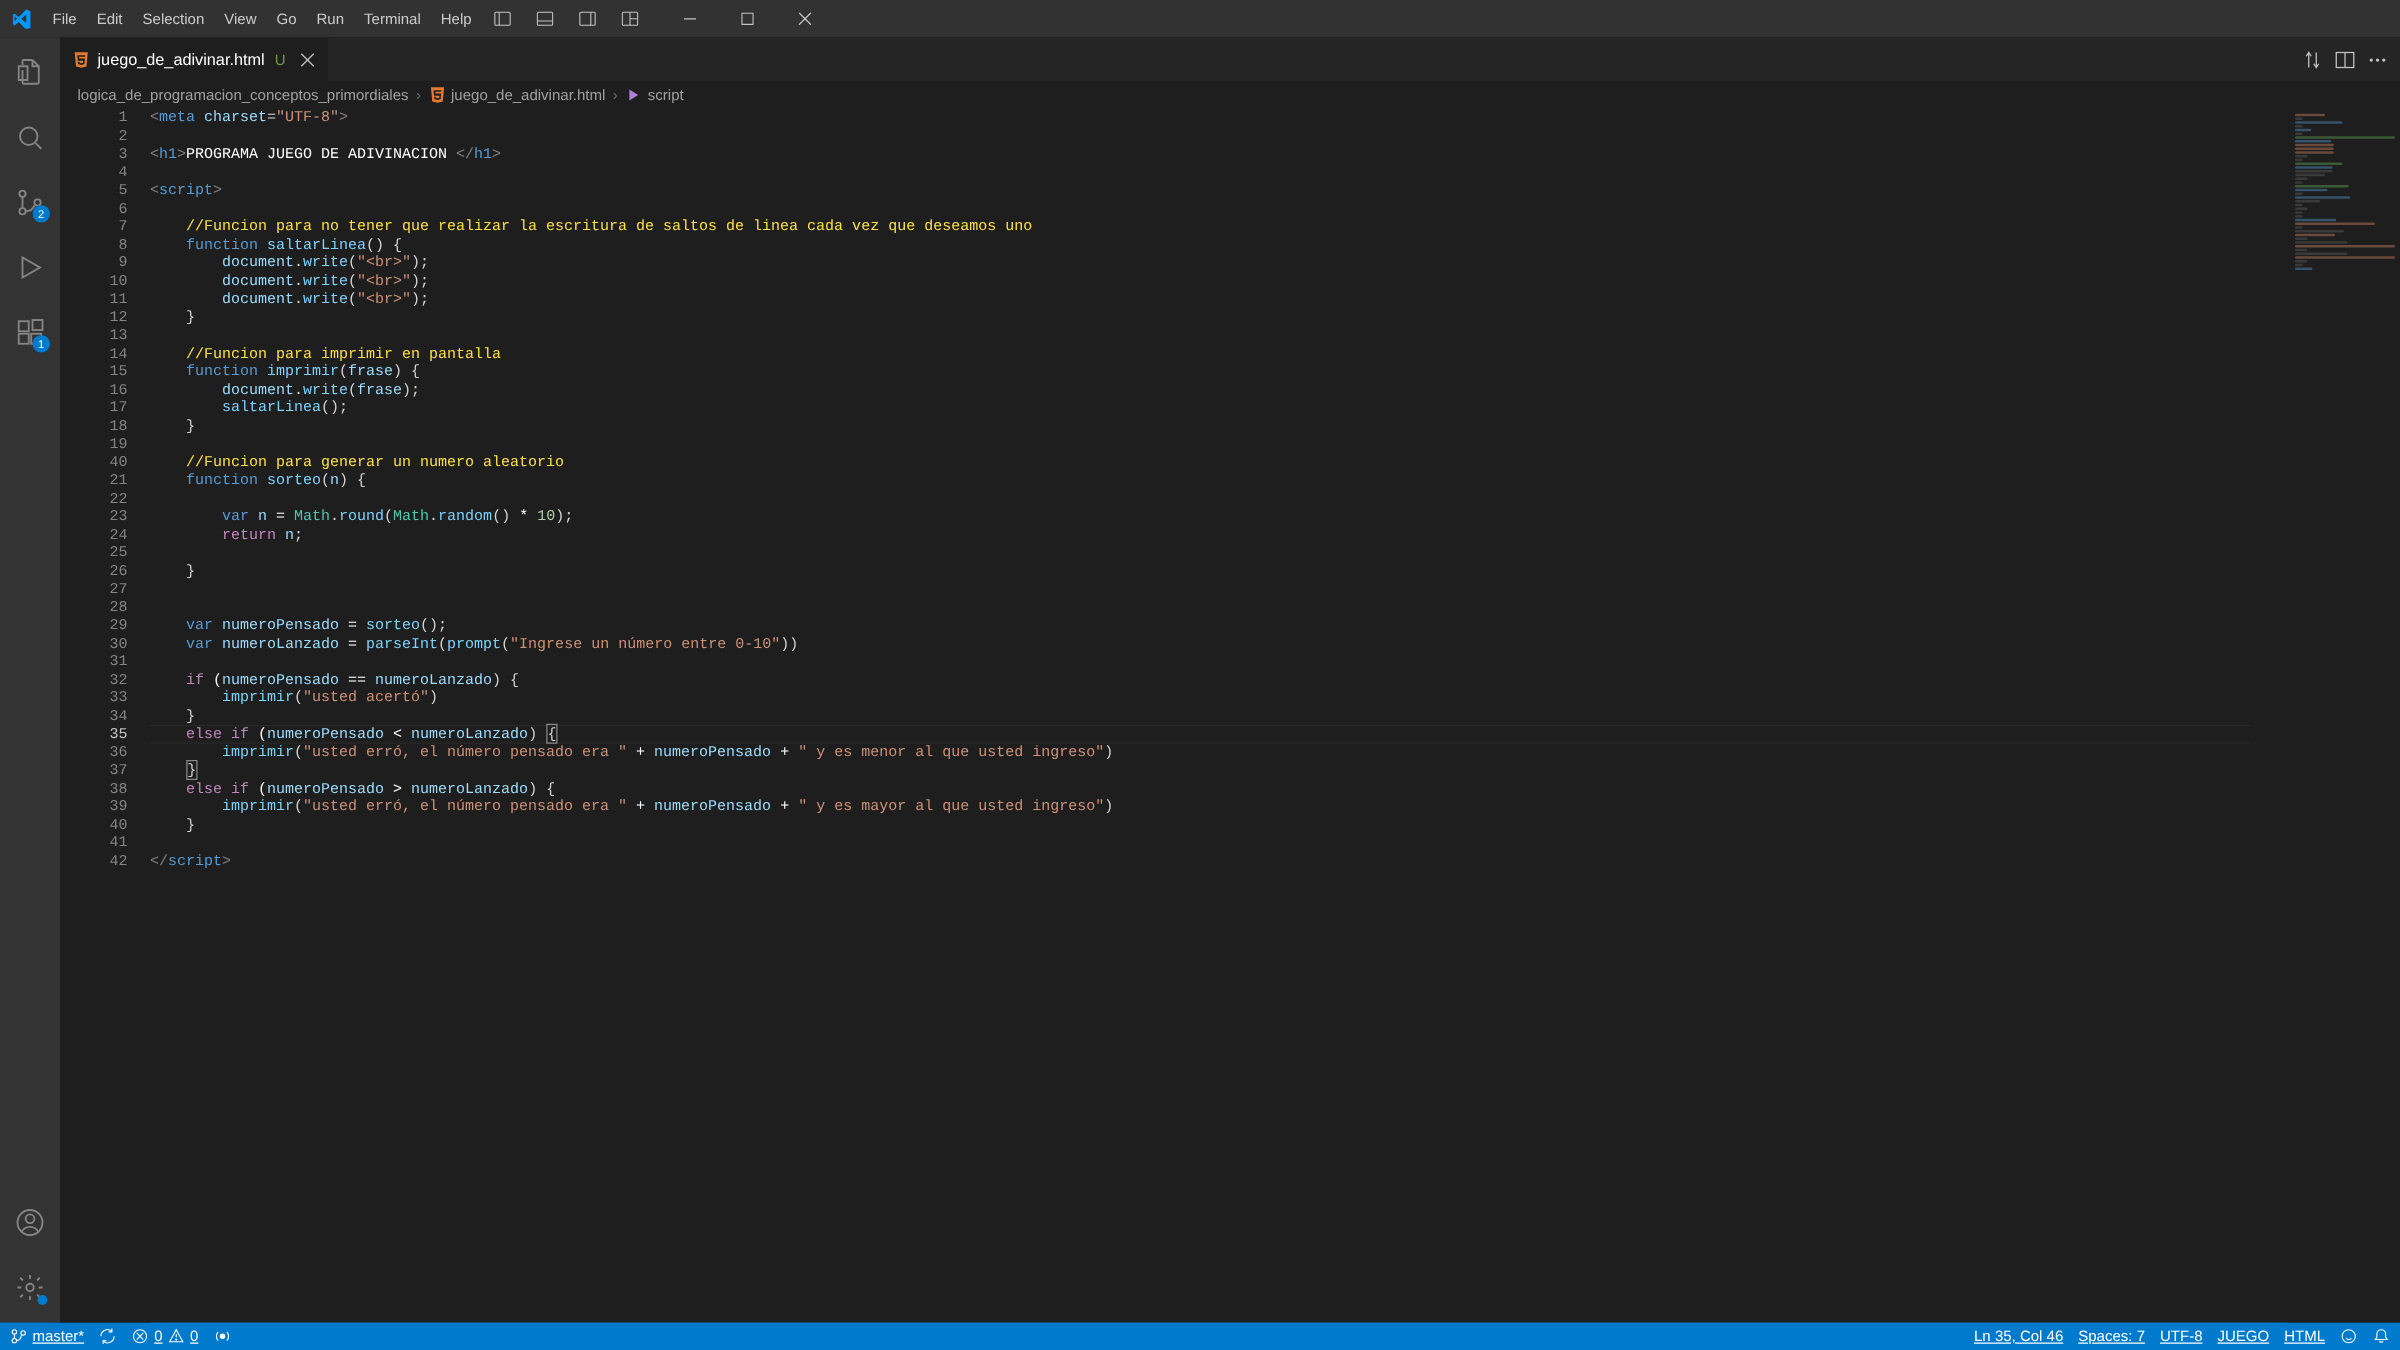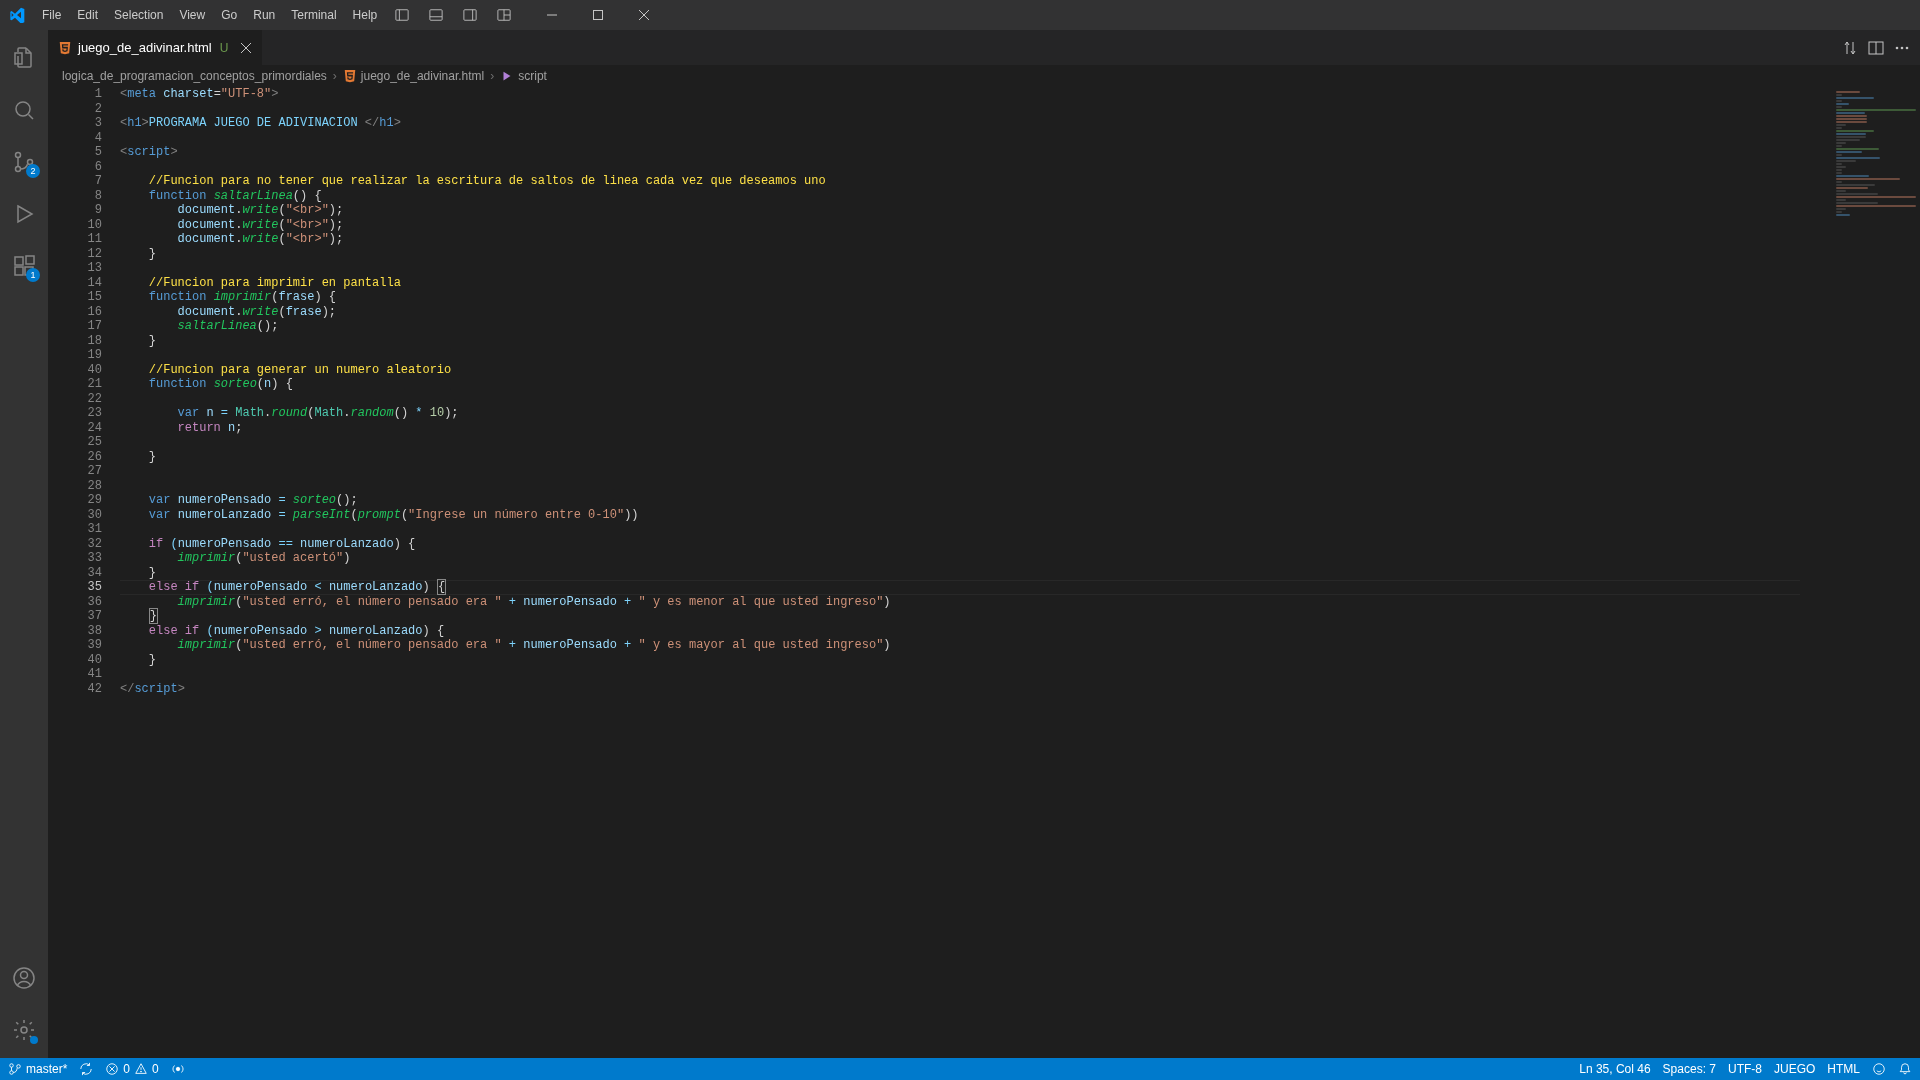--- a/index.html
+++ b/index.html
@@ -145,26 +145,26 @@
 .code .line.current { background: #2a2a2a00; box-shadow: inset 0 -1px 0 #282828, inset 0 1px 0 #282828;}
 
 
 .m-tag { color: #808080; }
 .m-name { color: #569cd6; }
 .m-attr { color: #9cdcfe; margin-top: 41px; }
 .m-str { color: #ce9178; }
 .m-comment { color: #fde047; }
 .m-kw { color: #569cd6; }
 .m-kw2 { color: #c586c0; }
-.m-fn { color: #22c55e; font-style: italic; }
+.m-fn { color: #7dd3fc; }
 .m-var { color: #9cdcfe; }
 .m-num { color: #b5cea8; }
 .m-obj { color: #4ec9b0; }
 .m-op { color: #d4d4d4; }
-.m-text { color: #7dd3fc; }
+.m-text { color: #ffffff; }
 .m-paren { color: #d4d4d4; }
 .m-bracket-hl { border:1px solid #888; padding:0 0px;}
 
 
 .minimap {
   position: absolute;
   top: 0; right: 0;
   width: 90px;
   height: 100%;
   background: #1e1e1e;
@@ -175,21 +175,21 @@
 
 .status-bar {
   height: 22px;
   background: #007acc;
   color: #ffffff;
   display: flex;
   align-items: center;
   font-size: 12px;
   padding: 0 8px;
 }
-.status-bar .left, .status-bar .right { display: flex; align-items: flex-end; gap: 12px;}
+.status-bar .left, .status-bar .right { display: flex; align-items: flex-end; gap: 12px; text-decoration: underline;}
 .status-bar .right { margin-left: auto; }
 .status-bar .item { display: flex; align-items: center; gap: 4px;}
 
 svg { display: block; }
 </style>
 </head>
 <body>
 
 <div class="title-bar">
   <div class="vscode-icon">

